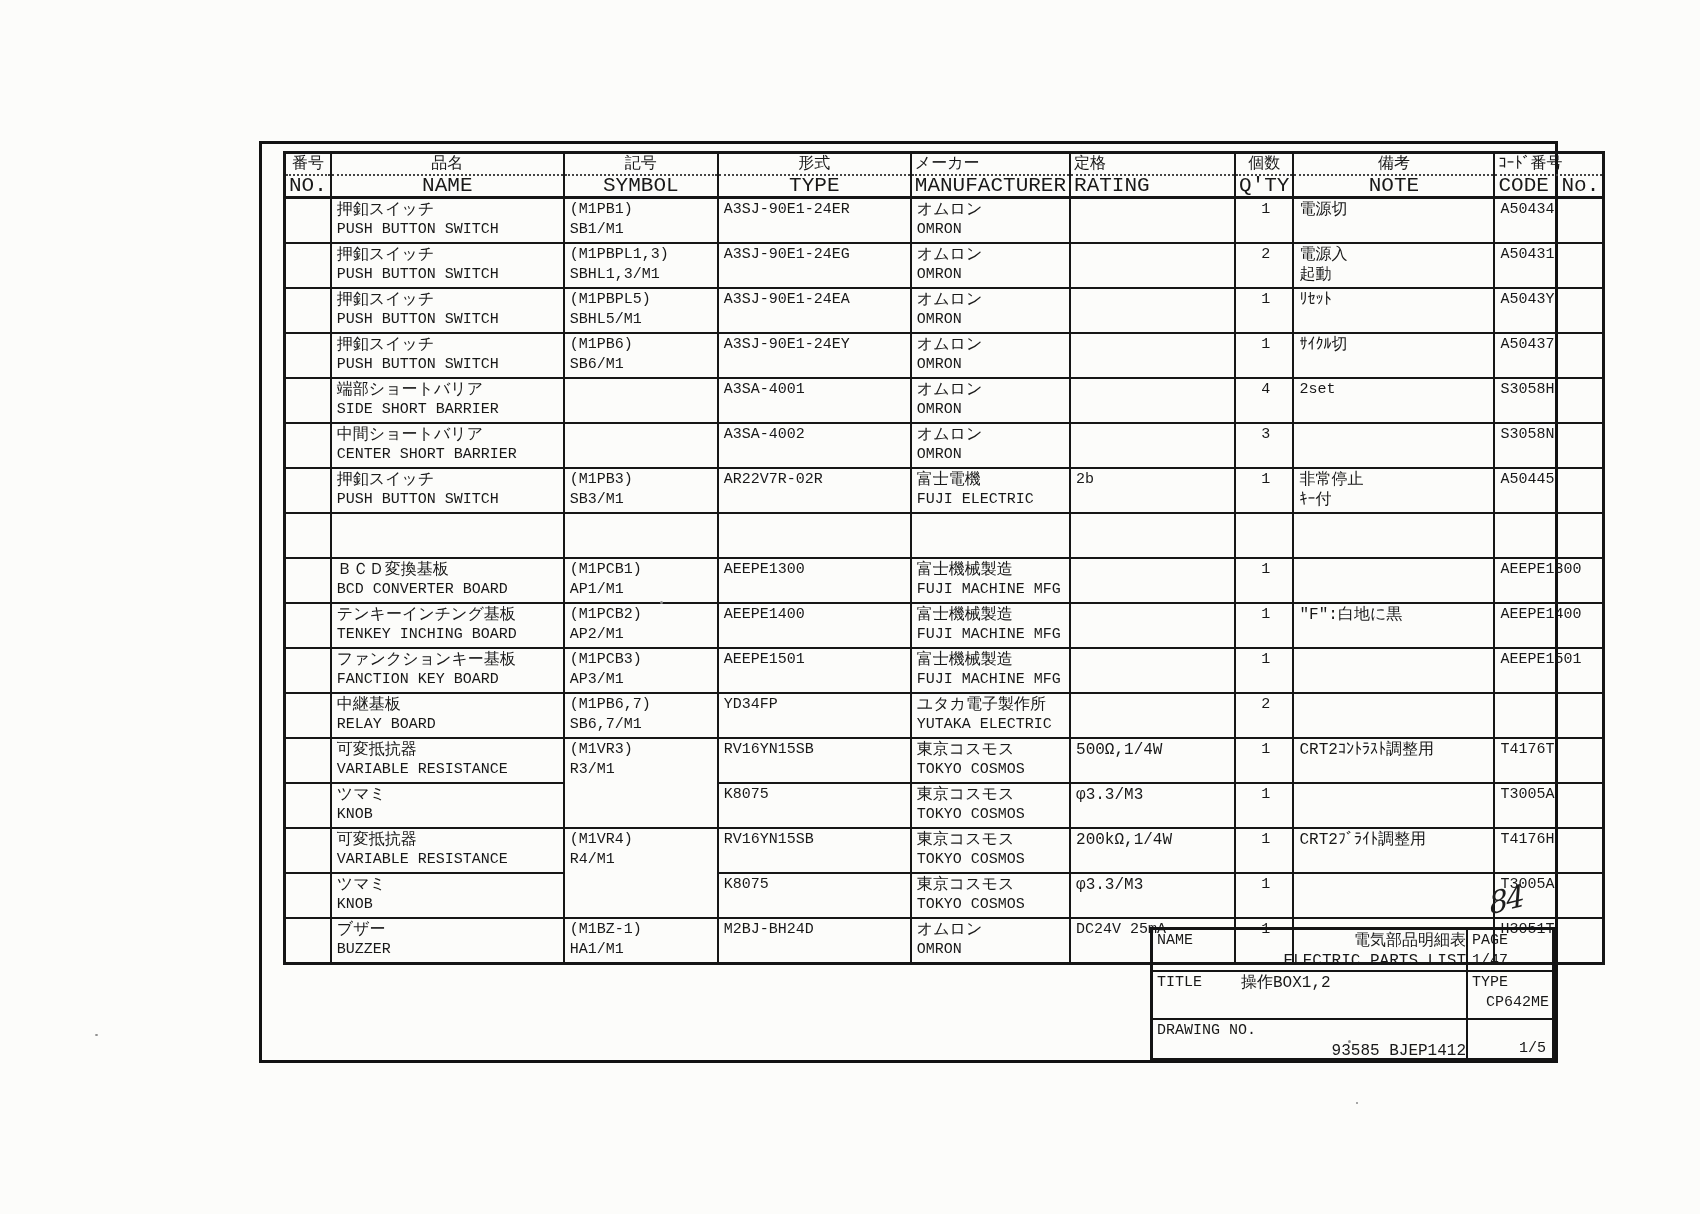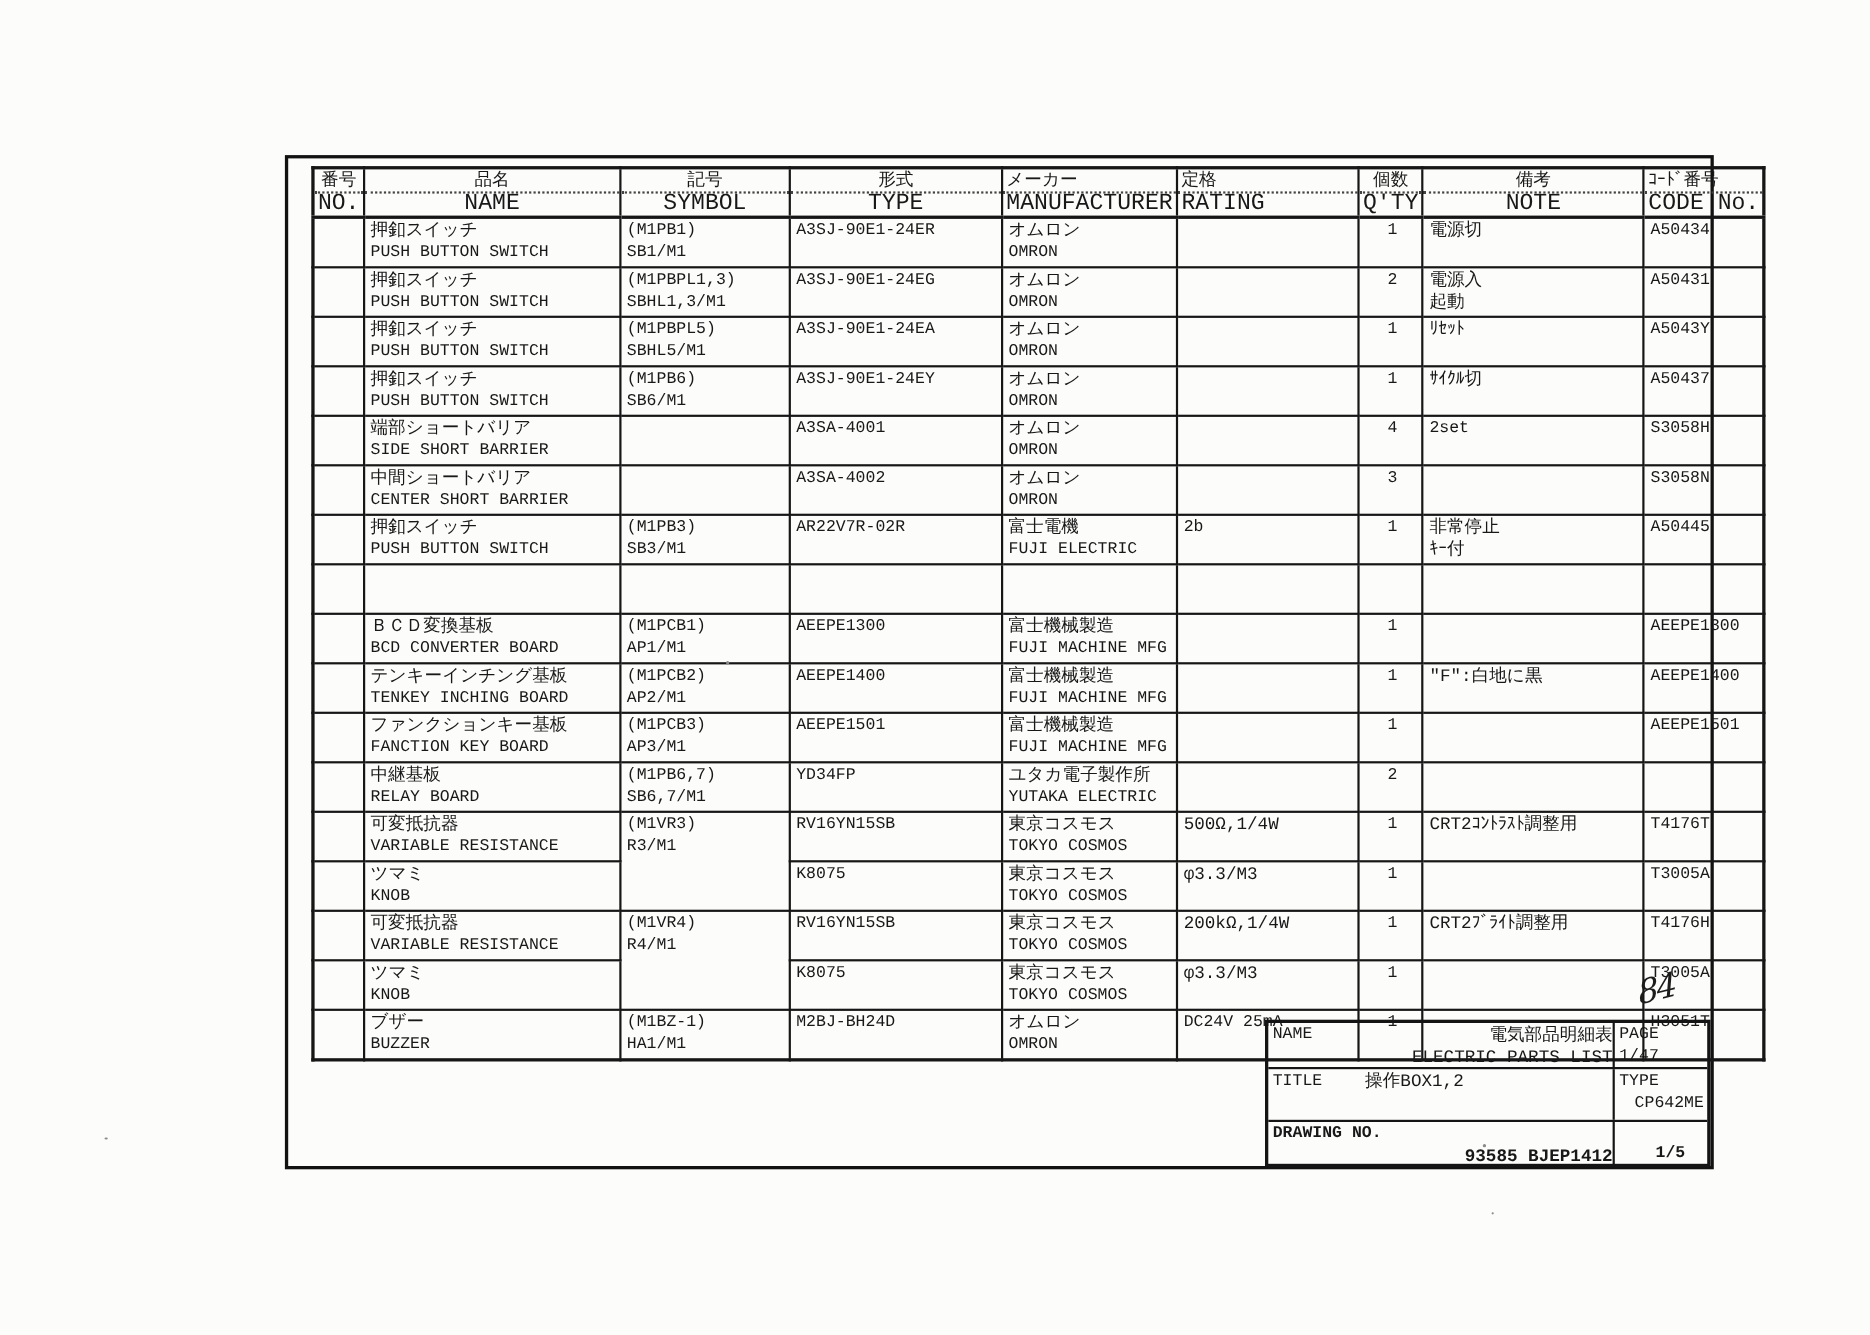--- a/index.html
+++ b/index.html
@@ -33,21 +33,21 @@
   .tl.jp{font-size:16px;}
   .tl.en{font-size:15px;}
   td.c-qty{text-align:center;padding-left:0;}
   td.c-no{padding-left:0;}
   
   .infobox{
     position:absolute;left:1150px;top:927px;width:399px;height:128px;
     border:3px solid #141414;display:flex;flex-direction:column;
   }
   .ib-row{display:flex;border-bottom:2px solid #141414;flex:0 0 auto;}
-  .ib-row:last-child{border-bottom:none;flex:1 1 auto;font-weight:bold;}
+  .ib-row:last-child{border-bottom:none;flex:1 1 auto;}
   .ib-main{width:309px;border-right:2px solid #141414;position:relative;padding:1px 0 0 4px;}
   .ib-side{flex:1;position:relative;padding:1px 0 0 4px;}
   .ib-label{font-size:15px;line-height:20px;white-space:pre;}
   .ib-center{text-align:right;font-size:16px;line-height:20px;white-space:pre;}
   .ib-abs-label{position:absolute;left:4px;top:1px;}
   .nm-jp{margin-left:40px;}
   .ttl-line{display:flex;gap:39px;}
   .hand{
     position:absolute;left:1489px;top:882px;
     font-family:"DejaVu Serif","Liberation Serif",serif;
@@ -620,21 +620,21 @@
         <div class="ib-label">TYPE</div>
         <div class="ib-label" style="padding-left:14px">CP642ME</div>
       </div>
     </div>
     <div class="ib-row">
       <div class="ib-main">
         <div class="ib-label">DRAWING NO.</div>
         <div class="ib-center">93585 BJEP1412</div>
       </div>
       <div class="ib-side">
-        <div class="ib-label al-right" style="position:absolute;right:20px;bottom:2px">1/5</div>
+        <div class="ib-label al-right" style="position:absolute;right:6px;bottom:2px">1/5</div>
       </div>
     </div>
   </div>
 
   <span class="hand">84</span>
 
   <div class="speck" style="left:95px;top:1034px;width:3px;height:2px"></div>
   <div class="speck" style="left:660px;top:601px;width:3px;height:3px"></div>
   <div class="speck" style="left:1348px;top:1040px;width:3px;height:3px"></div>
   <div class="speck" style="left:1356px;top:1102px;width:2px;height:2px"></div>

